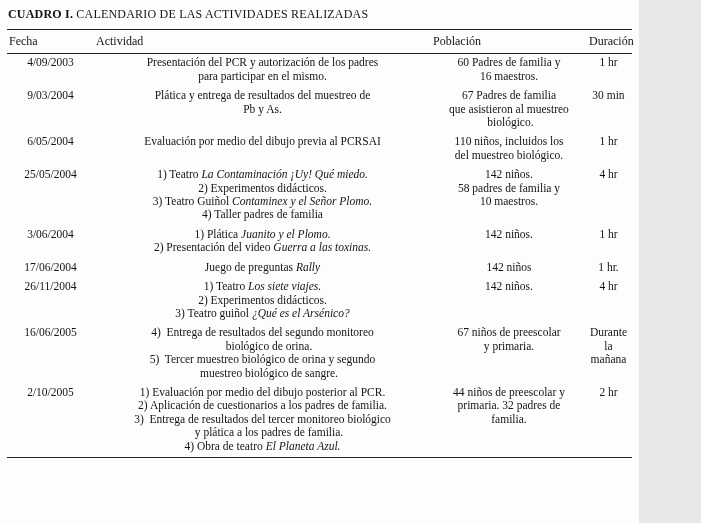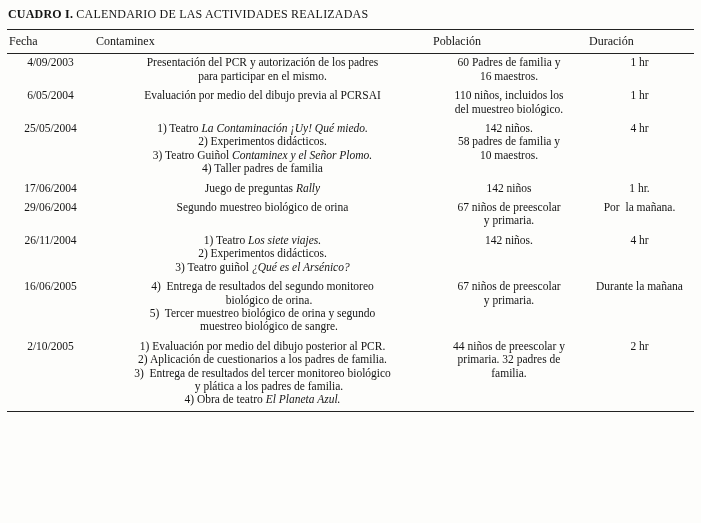--- a/index.html
+++ b/index.html
@@ -2,21 +2,21 @@
 <html><head>
 <meta charset="utf-8">
 <style>
   html, body {
     margin: 0;
     padding: 0;
     background: #e8e8e6;
   }
   .figure {
     position: relative;
-    width: 701px;
+    width: 639px;
     height: 523px;
     box-sizing: border-box;
     background: #fdfdfb;
     font-family: "Liberation Serif", "DejaVu Serif", serif;
     color: #141414;
     padding: 5px 7px 0 7px;
     overflow: hidden;
   }
   .figure-title {
     font-size: 12px;
@@ -71,55 +71,61 @@
   <table class="activities">
     <colgroup>
       <col class="c-fecha">
       <col class="c-actividad">
       <col class="c-poblacion">
       <col class="c-duracion">
     </colgroup>
     <thead>
       <tr>
         <th class="first">Fecha</th>
-        <th>Contaminex</th>
+        <th>Actividad</th>
         <th>Población</th>
         <th>Duración</th>
       </tr>
     </thead>
     <tbody id="table-body">
         <tr>
           <td class="first">4/09/2003</td>
           <td><div class="line"><span>Presentación del PCR y autorización de los padres</span></div><div class="line"><span>para participar en el mismo.</span></div></td>
           <td><div class="line">60 Padres de familia y</div><div class="line">16 maestros.</div></td>
           <td>1 hr</td>
+        </tr>
+        <tr>
+          <td class="first">9/03/2004</td>
+          <td><div class="line"><span>Plática y entrega de resultados del muestreo de</span></div><div class="line"><span>Pb y As.</span></div></td>
+          <td><div class="line">67 Padres de familia</div><div class="line">que asistieron al muestreo</div><div class="line"> biológico.</div></td>
+          <td>30 min</td>
         </tr>
         <tr>
           <td class="first">6/05/2004</td>
           <td><div class="line"><span>Evaluación por medio del dibujo previa al PCRSAI</span></div></td>
           <td><div class="line">110 niños, incluidos los</div><div class="line">del muestreo biológico.</div></td>
           <td>1 hr</td>
         </tr>
         <tr>
           <td class="first">25/05/2004</td>
           <td><div class="line"><span>1) Teatro </span><span class="italic">La Contaminación ¡Uy! Qué miedo.</span></div><div class="line"><span>2) Experimentos didácticos.</span></div><div class="line"><span>3) Teatro Guiñol </span><span class="italic">Contaminex y el Señor Plomo.</span></div><div class="line"><span>4) Taller padres de familia</span></div></td>
           <td><div class="line">142 niños.</div><div class="line">58 padres de familia y</div><div class="line">10 maestros.</div></td>
           <td>4 hr</td>
         </tr>
         <tr>
+          <td class="first">3/06/2004</td>
+          <td><div class="line"><span>1) Plática </span><span class="italic">Juanito y el Plomo.</span></div><div class="line"><span>2) Presentación del video </span><span class="italic">Guerra a las toxinas.</span></div></td>
+          <td><div class="line">142 niños.</div></td>
+          <td>1 hr</td>
+        </tr>
+        <tr>
           <td class="first">17/06/2004</td>
           <td><div class="line"><span>Juego de preguntas </span><span class="italic">Rally</span></div></td>
           <td><div class="line">142 niños</div></td>
           <td>1 hr.</td>
-        </tr>
-        <tr>
-          <td class="first">29/06/2004</td>
-          <td><div class="line"><span>Segundo muestreo biológico de orina</span></div></td>
-          <td><div class="line">67 niños de preescolar</div><div class="line">y primaria.</div></td>
-          <td>Por  la mañana.</td>
         </tr>
         <tr>
           <td class="first">26/11/2004</td>
           <td><div class="line"><span>1) Teatro </span><span class="italic">Los siete viajes.</span></div><div class="line"><span>2) Experimentos didácticos.</span></div><div class="line"><span>3) Teatro guiñol </span><span class="italic">¿Qué es el Arsénico?</span></div></td>
           <td><div class="line">142 niños.</div></td>
           <td>4 hr</td>
         </tr>
         <tr>
           <td class="first">16/06/2005</td>
           <td><div class="line"><span>4)  Entrega de resultados del segundo monitoreo</span></div><div class="line indent"><span>biológico de orina.</span></div><div class="line"><span>5)  Tercer muestreo biológico de orina y segundo</span></div><div class="line indent"><span>muestreo biológico de sangre.</span></div></td>

